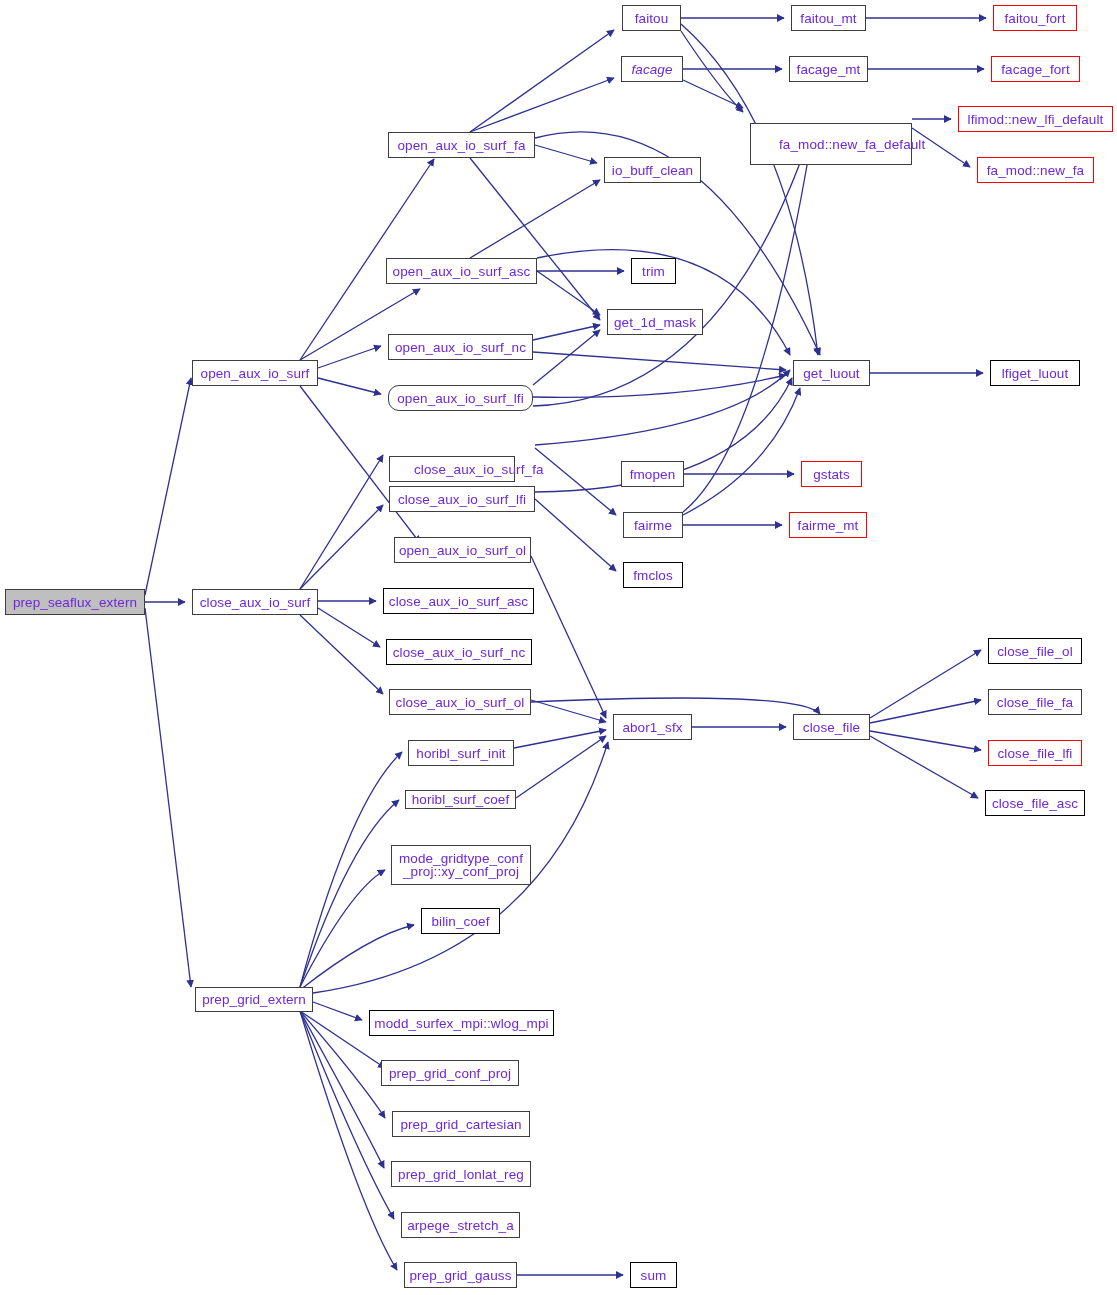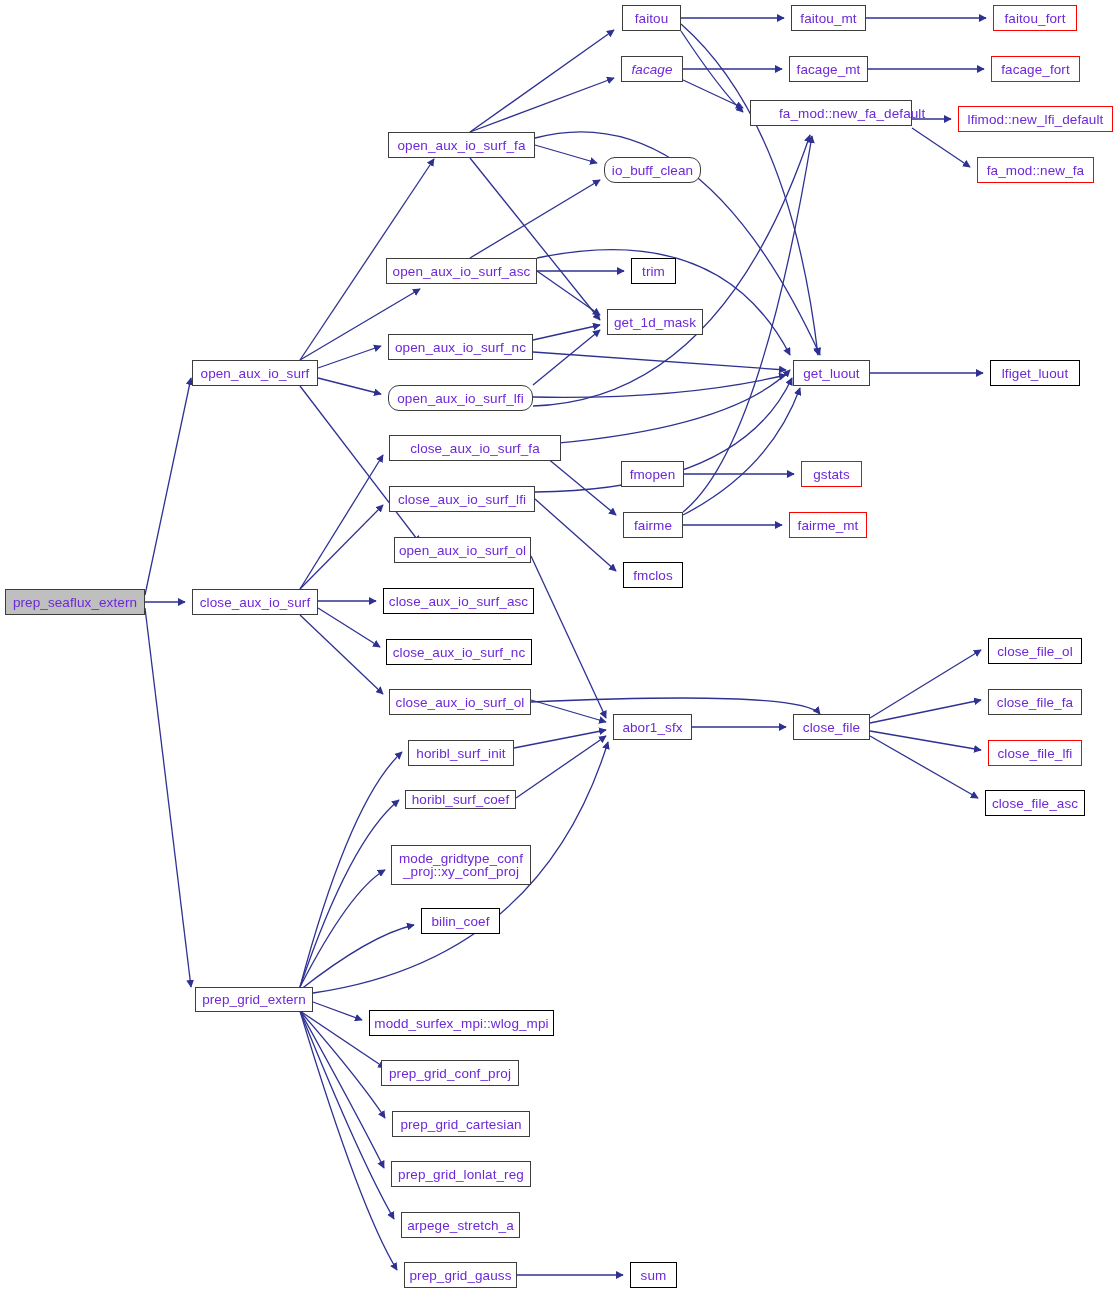--- a/index.html
+++ b/index.html
@@ -136,50 +136,50 @@
   </svg>
   <div id="nodes">
       <div class="node filled" style="left: 5px; top: 589px; width: 140px; height: 26px;"><span class="node-label">prep_seaflux_extern</span></div>
       <div class="node thick" style="left: 192px; top: 360px; width: 126px; height: 26px;"><span class="node-label">open_aux_io_surf</span></div>
       <div class="node thick" style="left: 192px; top: 589px; width: 126px; height: 26px;"><span class="node-label">close_aux_io_surf</span></div>
       <div class="node thick" style="left: 195px; top: 987px; width: 118px; height: 25px;"><span class="node-label">prep_grid_extern</span></div>
       <div class="node thick" style="left: 388px; top: 132px; width: 147px; height: 26px;"><span class="node-label">open_aux_io_surf_fa</span></div>
       <div class="node thick" style="left: 386px; top: 258px; width: 151px; height: 26px;"><span class="node-label">open_aux_io_surf_asc</span></div>
       <div class="node thick" style="left: 388px; top: 334px; width: 145px; height: 26px;"><span class="node-label">open_aux_io_surf_nc</span></div>
       <div class="node thick" style="left: 388px; top: 385px; width: 145px; height: 26px; border-radius: 11px;"><span class="node-label">open_aux_io_surf_lfi</span></div>
-      <div class="node thick" style="left: 389px; top: 435px; width: 172px; height: 26px;"><span class="node-label">close_aux_io_surf_fa</span></div>
+      <div class="node thick" style="left: 389px; top: 456px; width: 126px; height: 26px; padding-left: 24px;"><span class="node-label">close_aux_io_surf_fa</span></div>
       <div class="node thick" style="left: 389px; top: 486px; width: 146px; height: 26px;"><span class="node-label">close_aux_io_surf_lfi</span></div>
       <div class="node thick" style="left: 394px; top: 537px; width: 137px; height: 26px;"><span class="node-label">open_aux_io_surf_ol</span></div>
       <div class="node " style="left: 383px; top: 588px; width: 151px; height: 26px;"><span class="node-label">close_aux_io_surf_asc</span></div>
       <div class="node " style="left: 386px; top: 639px; width: 146px; height: 26px;"><span class="node-label">close_aux_io_surf_nc</span></div>
       <div class="node thick" style="left: 389px; top: 689px; width: 142px; height: 26px;"><span class="node-label">close_aux_io_surf_ol</span></div>
       <div class="node thick" style="left: 408px; top: 740px; width: 106px; height: 26px;"><span class="node-label">horibl_surf_init</span></div>
       <div class="node thick" style="left: 405px; top: 790px; width: 111px; height: 19px;"><span class="node-label">horibl_surf_coef</span></div>
       <div class="node thick" style="left: 391px; top: 845px; width: 140px; height: 40px;"><span class="node-label">mode_gridtype_conf
 _proj::xy_conf_proj</span></div>
       <div class="node " style="left: 421px; top: 908px; width: 79px; height: 26px;"><span class="node-label">bilin_coef</span></div>
       <div class="node " style="left: 369px; top: 1010px; width: 185px; height: 26px;"><span class="node-label">modd_surfex_mpi::wlog_mpi</span></div>
       <div class="node thick" style="left: 381px; top: 1060px; width: 138px; height: 26px; justify-content: flex-end;"><span class="node-label">prep_grid_conf_proj</span></div>
       <div class="node thick" style="left: 392px; top: 1111px; width: 138px; height: 26px;"><span class="node-label">prep_grid_cartesian</span></div>
       <div class="node thick" style="left: 391px; top: 1161px; width: 140px; height: 26px;"><span class="node-label">prep_grid_lonlat_reg</span></div>
       <div class="node thick" style="left: 401px; top: 1212px; width: 119px; height: 26px;"><span class="node-label">arpege_stretch_a</span></div>
       <div class="node thick" style="left: 404px; top: 1262px; width: 113px; height: 26px;"><span class="node-label">prep_grid_gauss</span></div>
       <div class="node thick" style="left: 622px; top: 5px; width: 59px; height: 26px;"><span class="node-label">faitou</span></div>
       <div class="node thick" style="left: 621px; top: 56px; width: 62px; height: 26px; font-style: italic;"><span class="node-label">facage</span></div>
-      <div class="node thick" style="left: 604px; top: 157px; width: 97px; height: 26px; border-radius: 11px;"><span class="node-label">io_buff_clean</span></div>
+      <div class="node thick" style="left: 604px; top: 157px; width: 97px; height: 26px;"><span class="node-label">io_buff_clean</span></div>
       <div class="node " style="left: 631px; top: 258px; width: 45px; height: 26px;"><span class="node-label">trim</span></div>
       <div class="node thick" style="left: 607px; top: 309px; width: 96px; height: 26px;"><span class="node-label">get_1d_mask</span></div>
       <div class="node thick" style="left: 621px; top: 461px; width: 63px; height: 26px;"><span class="node-label">fmopen</span></div>
       <div class="node thick" style="left: 623px; top: 512px; width: 60px; height: 26px;"><span class="node-label">fairme</span></div>
       <div class="node " style="left: 623px; top: 562px; width: 60px; height: 26px;"><span class="node-label">fmclos</span></div>
       <div class="node thick" style="left: 613px; top: 714px; width: 79px; height: 26px;"><span class="node-label">abor1_sfx</span></div>
       <div class="node " style="left: 630px; top: 1262px; width: 47px; height: 26px;"><span class="node-label">sum</span></div>
       <div class="node thick" style="left: 791px; top: 5px; width: 75px; height: 26px;"><span class="node-label">faitou_mt</span></div>
       <div class="node thick" style="left: 789px; top: 56px; width: 79px; height: 26px;"><span class="node-label">facage_mt</span></div>
-      <div class="node thick" style="left: 750px; top: 100px; width: 162px; height: 26px; padding-left: 28px;"><span class="node-label">fa_mod::new_fa_default</span></div>
+      <div class="node thick" style="left: 750px; top: 123px; width: 162px; height: 42px; padding-left: 28px;"><span class="node-label">fa_mod::new_fa_default</span></div>
       <div class="node thick" style="left: 793px; top: 360px; width: 77px; height: 26px;"><span class="node-label">get_luout</span></div>
       <div class="node red" style="left: 801px; top: 461px; width: 61px; height: 26px;"><span class="node-label">gstats</span></div>
       <div class="node red" style="left: 789px; top: 512px; width: 78px; height: 26px;"><span class="node-label">fairme_mt</span></div>
       <div class="node thick" style="left: 793px; top: 714px; width: 77px; height: 26px;"><span class="node-label">close_file</span></div>
       <div class="node red" style="left: 993px; top: 5px; width: 84px; height: 26px;"><span class="node-label">faitou_fort</span></div>
       <div class="node red" style="left: 991px; top: 56px; width: 89px; height: 26px;"><span class="node-label">facage_fort</span></div>
       <div class="node red" style="left: 958px; top: 106px; width: 155px; height: 26px;"><span class="node-label">lfimod::new_lfi_default</span></div>
       <div class="node red" style="left: 977px; top: 157px; width: 117px; height: 26px;"><span class="node-label">fa_mod::new_fa</span></div>
       <div class="node " style="left: 990px; top: 360px; width: 90px; height: 26px;"><span class="node-label">lfiget_luout</span></div>
       <div class="node " style="left: 988px; top: 638px; width: 94px; height: 26px;"><span class="node-label">close_file_ol</span></div>

